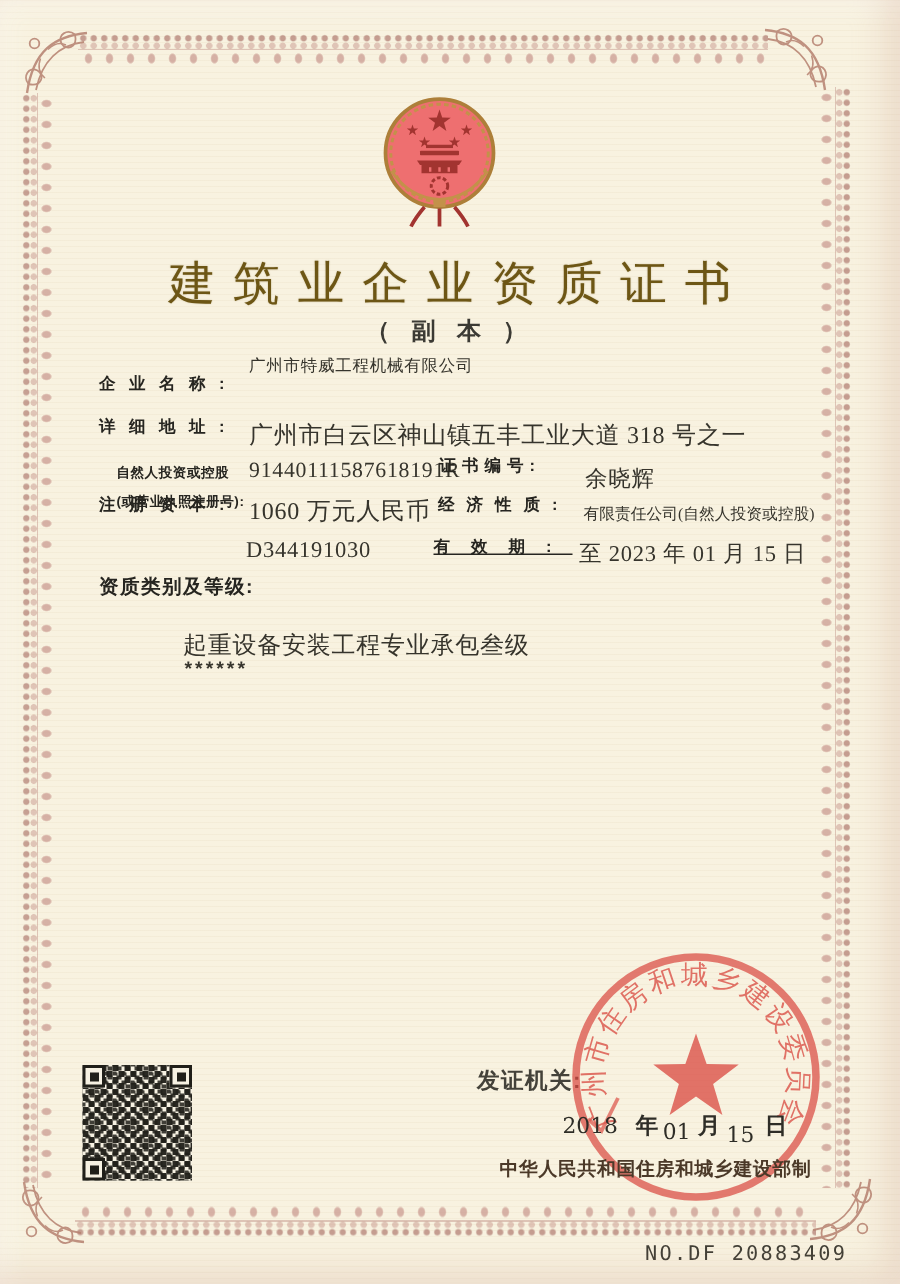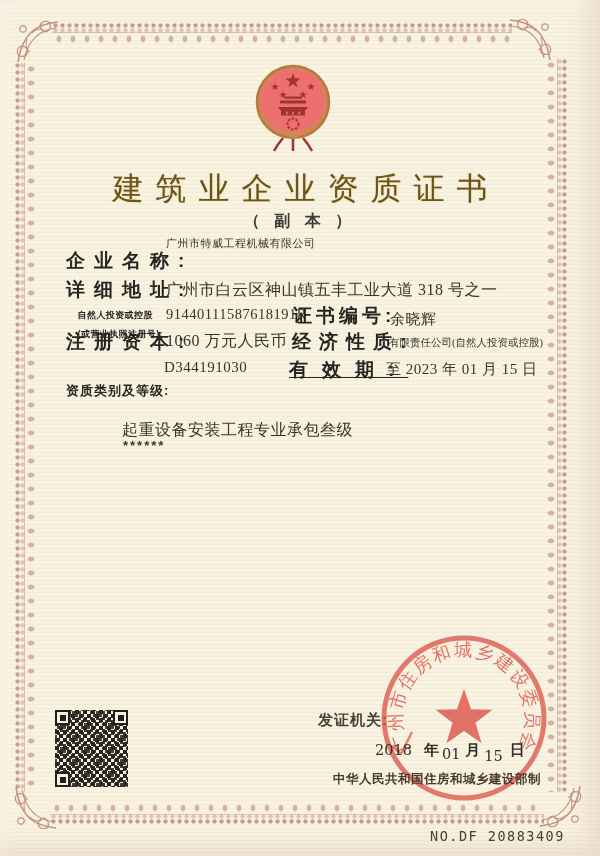--- a/index.html
+++ b/index.html
@@ -59,21 +59,21 @@
   }
   .subtitle{
     position:absolute;left:0;right:0;top:211px;text-align:center;
     font-family:"Liberation Sans", sans-serif;font-weight:bold;
     font-size:16px;letter-spacing:5px;color:#3b3a34;
   }
 
   
   .f-label{
     position:absolute;font-family:"Liberation Sans", sans-serif;font-weight:bold;
-    font-size:19px;color:#262520;white-space:pre;
+    font-size:11px;color:#262520;white-space:pre;
   }
   .ls9{letter-spacing:9px;}
   .ls4{letter-spacing:4px;}
   .ls8{letter-spacing:8px;}
   .ls14{letter-spacing:14px;}
   .f-value{
     position:absolute;font-family:"Liberation Serif", serif;
     font-size:16px;color:#36342c;white-space:pre;letter-spacing:.5px;
   }
   .small-label{

